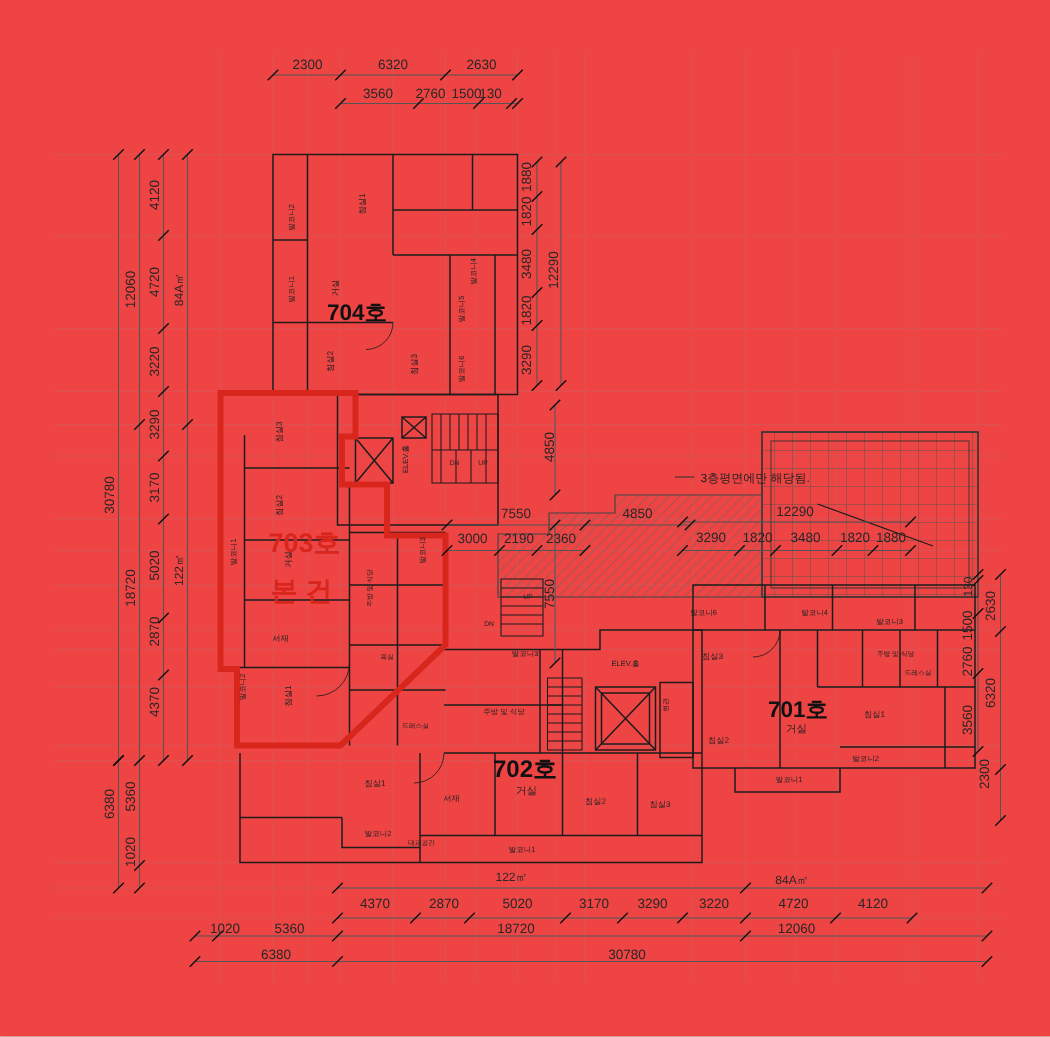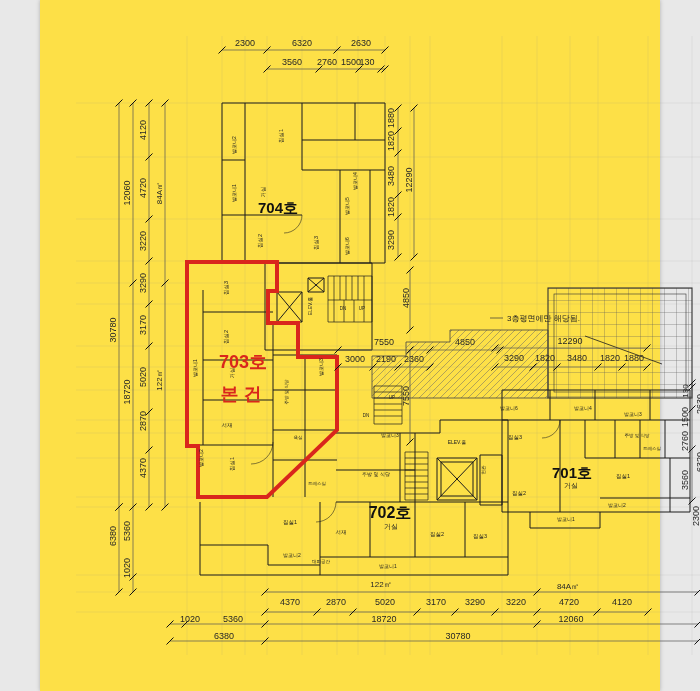--- a/index.html
+++ b/index.html
@@ -1,17 +1,17 @@
 <!DOCTYPE html>
 <html><head>
 <meta charset="utf-8">
 <style>
   html,body{margin:0;padding:0;background:#e8e8e8;}
   body{font-family:"Liberation Sans", sans-serif;}
-  #sheet{width:620px;height:691px;background:#fde047;position:relative;margin:0 auto;
+  #sheet{width:700px;height:691px;background:#ef4444;position:relative;margin:0 auto;
          box-shadow:0 0 4px rgba(0,0,0,.25);}
   svg{display:block;}
   text{font-family:"Liberation Sans","DejaVu Sans",sans-serif;}
   .dim-t{fill:#272727;}
   .room-t{fill:#222;}
 </style>
 </head>
 <body>
 
 <div id="sheet">

